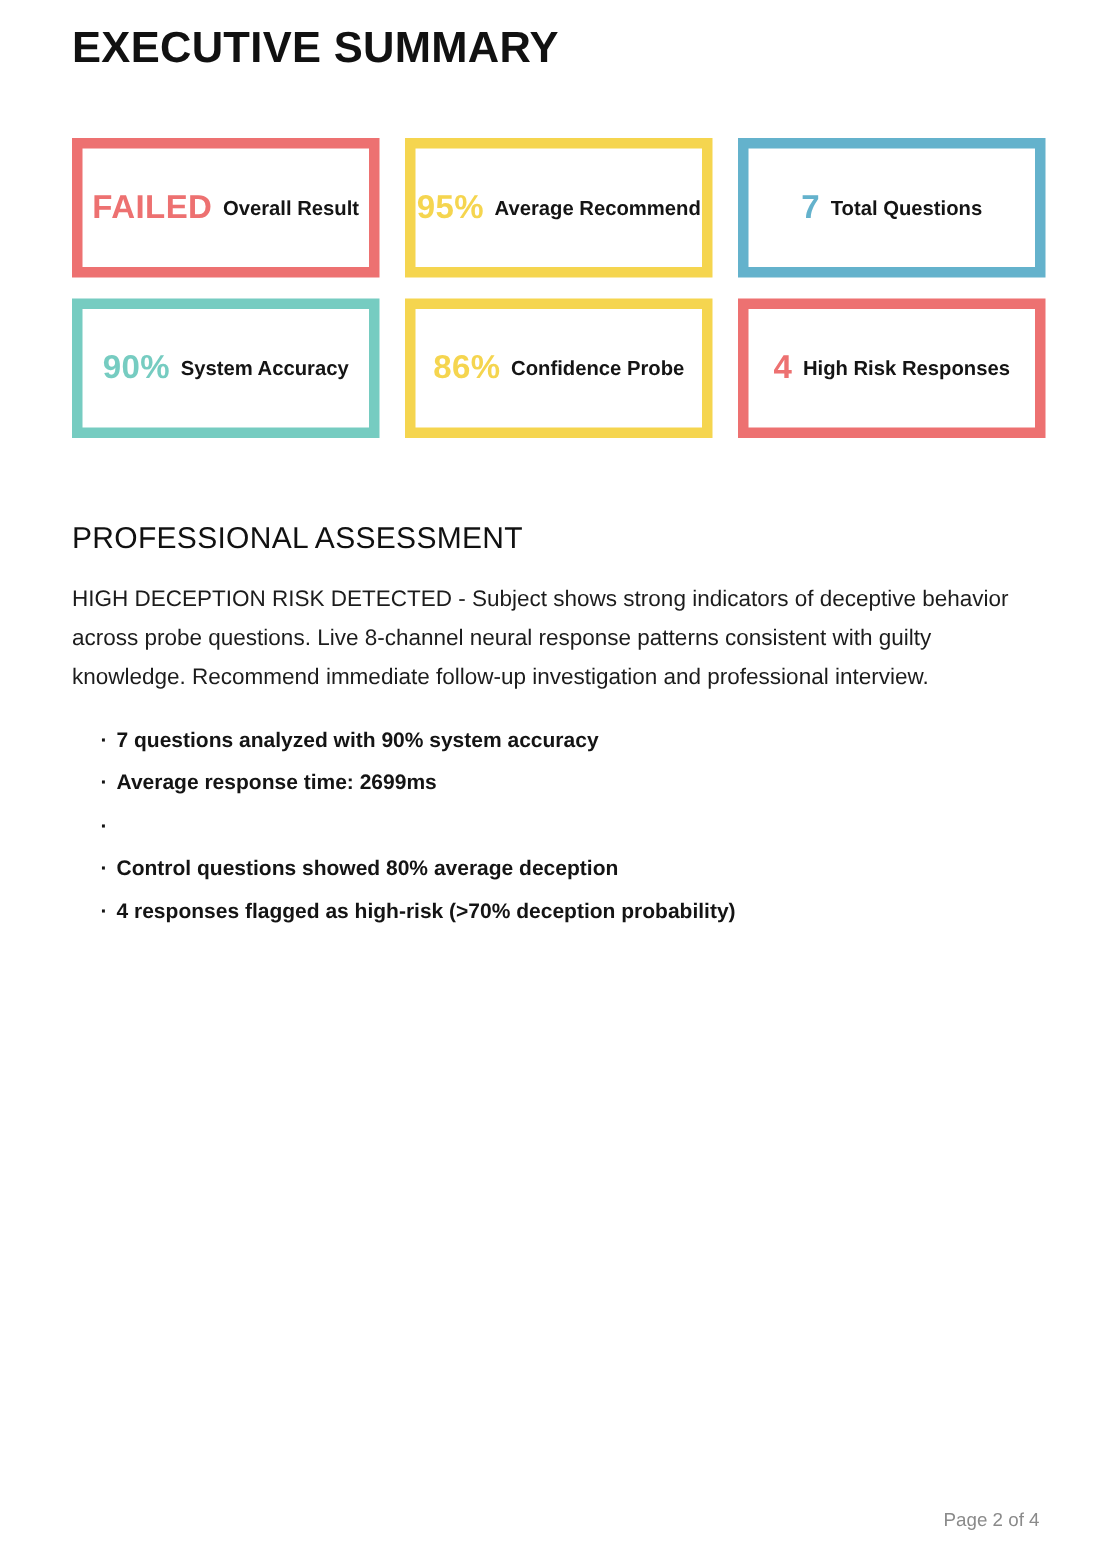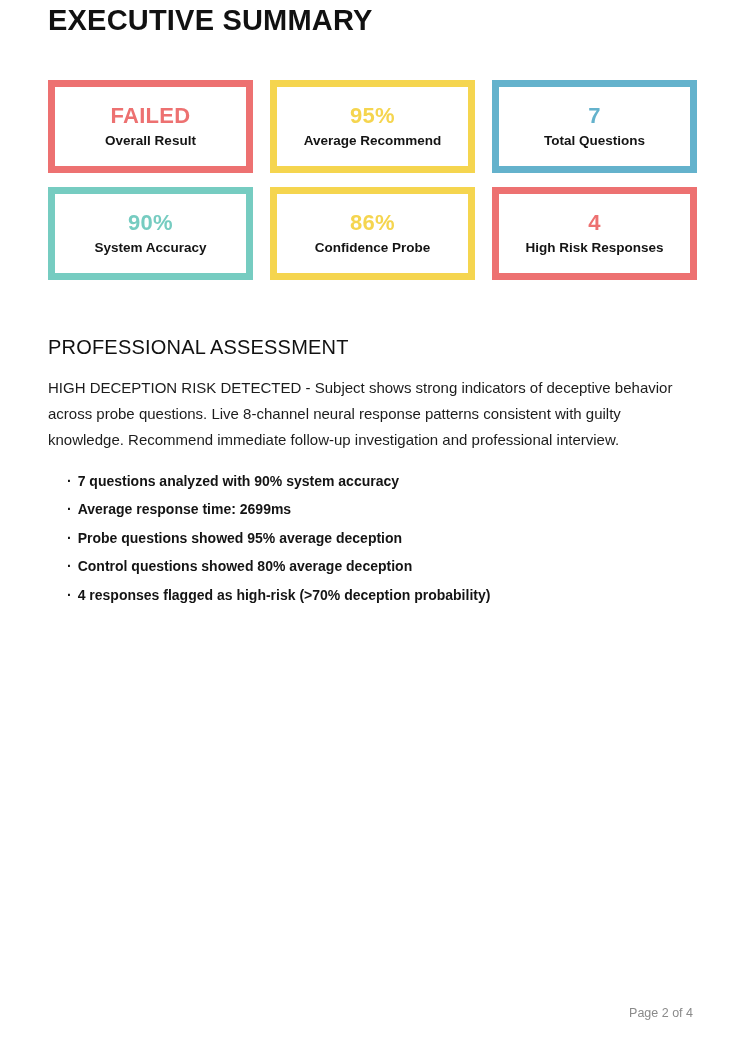--- a/index.html
+++ b/index.html
@@ -13,41 +13,41 @@
     position: relative;
     width: 743px;
     height: 1044px;
     background: #ffffff;
     overflow: hidden;
     box-sizing: border-box;
     padding: 0 46px 0 48px;
   }
   .page-title {
     margin: 0;
-    padding-top: 5px;
+    padding-top: 17px;
     font-size: 29px;
     font-weight: 700;
     color: #111111;
     letter-spacing: 0.2px;
     line-height: 1.1;
   }
   .cards-grid {
     margin-top: 43px;
     display: grid;
     grid-template-columns: repeat(3, 1fr);
     column-gap: 17px;
     row-gap: 14px;
   }
   .metric-card {
     box-sizing: border-box;
     height: 93px;
     background: #ffffff;
     border: 7px solid var(--accent, #cccccc);
     display: flex;
-    flex-direction: column;
+    flex-direction: row;
     align-items: center;
     justify-content: center;
     gap: 7px;
   }
   .metric-value {
     font-size: 22px;
     font-weight: 700;
     color: var(--accent, #333333);
     line-height: 1;
     letter-spacing: 0.3px;
@@ -152,21 +152,20 @@
     <li>
       <span class="bullet-dot">·</span>
       <span>7 questions analyzed with 90% system accuracy</span>
     </li>
     <li>
       <span class="bullet-dot">·</span>
       <span>Average response time: 2699ms</span>
     </li>
     <li>
       <span class="bullet-dot">·</span>
-      <span>Probe questions showed 95% average deception</span>
     </li>
     <li>
       <span class="bullet-dot">·</span>
       <span>Control questions showed 80% average deception</span>
     </li>
     <li>
       <span class="bullet-dot">·</span>
       <span>4 responses flagged as high-risk (&gt;70% deception probability)</span>
     </li>
   </ul>

